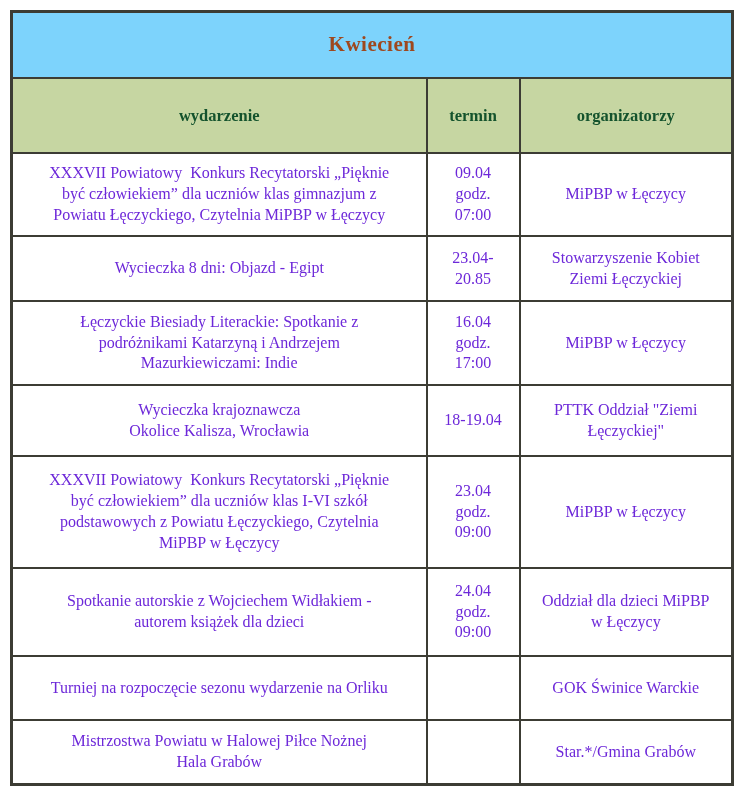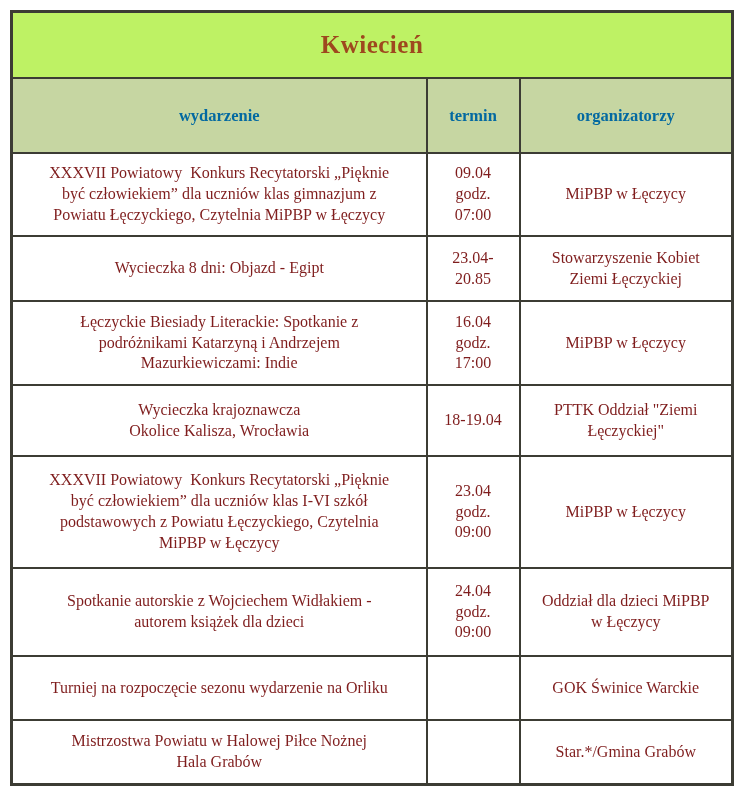--- a/index.html
+++ b/index.html
@@ -20,37 +20,37 @@
     table-layout: fixed;
     width: 721px;
     border: 3px solid #3c3c34;
     background: #ffffff;
   }
   table.events td {
     border: 2px solid #3c3c34;
     text-align: center;
     vertical-align: middle;
     padding: 3px 8px;
-    color: #7f1d1d;
+    color: #6d28d9;
     font-size: 16px;
     line-height: 1.3;
     white-space: pre-line;
     overflow: hidden;
   }
   tr.title-row td {
-    background: #bef264;
+    background: #7dd3fc;
     color: #9e481e;
     font-weight: bold;
-    font-size: 25px;
+    font-size: 21px;
     height: 58px;
     letter-spacing: 0.5px;
   }
   tr.header-row td {
     background: #c6d6a2;
-    color: #0369a1;
+    color: #14532d;
     font-weight: bold;
     font-size: 16.5px;
     height: 67px;
   }
   tr.r1 td { height: 75px; }
   tr.r2 td { height: 57px; }
   tr.r3 td { height: 76px; }
   tr.r4 td { height: 63px; }
   tr.r5 td { height: 104px; }
   tr.r6 td { height: 80px; }

